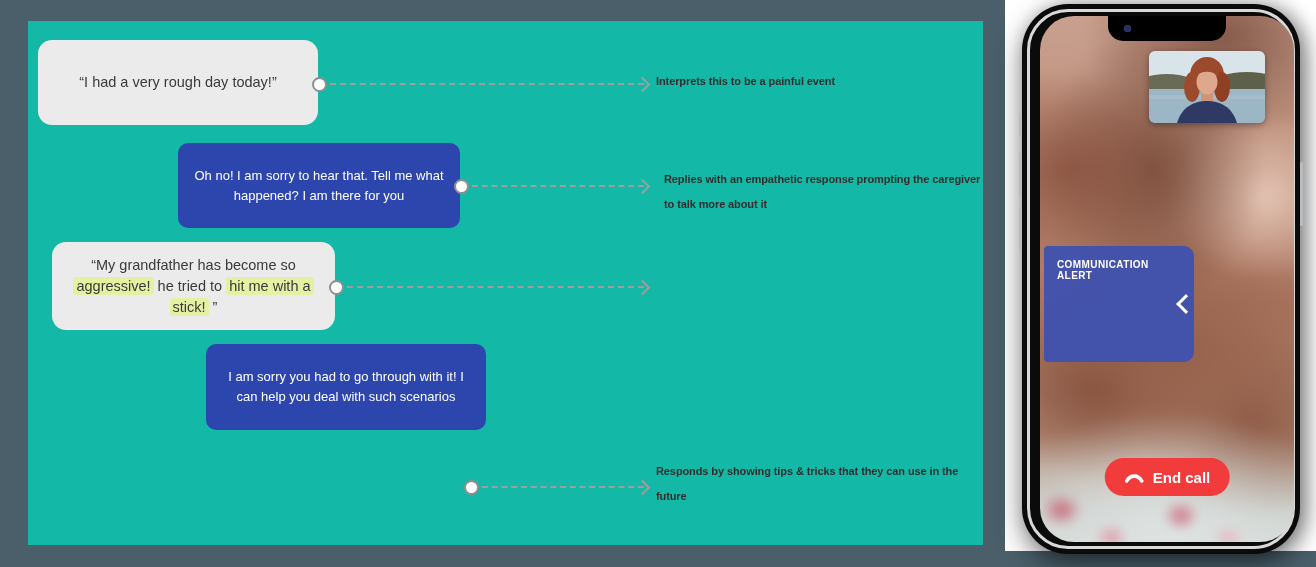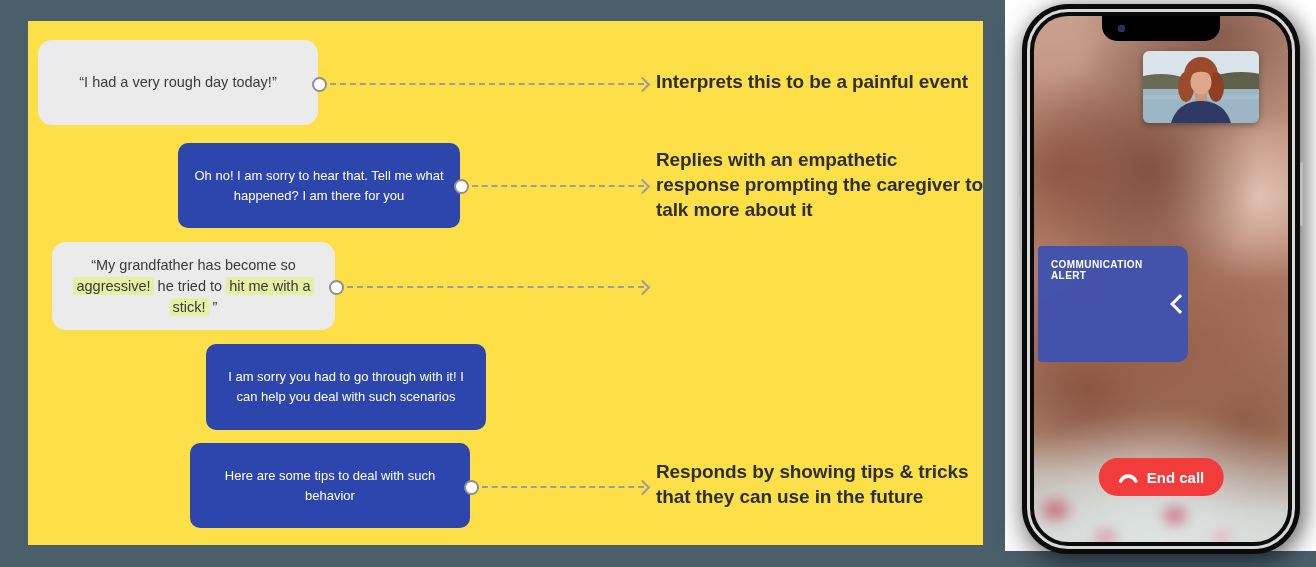--- a/index.html
+++ b/index.html
@@ -7,21 +7,21 @@
     --alert_blue:#3F51AE; --end_call_red:#F23B3B; --background_slate:#4A5F6A;
     --dash_gray:#9E9E9E; --annotation_text:#2E2E2E; --bubble_text_dark:#3A3A3A;
   }
   html,body{margin:0;padding:0;background:#fff;}
   .canvas{position:relative;width:1316px;height:567px;background:#fff;overflow:hidden;
           font-family:"Liberation Sans",sans-serif;}
   .bg-left{position:absolute;left:0;top:0;width:1005px;height:567px;background:var(--background_slate);}
   .bg-bottom-bar{position:absolute;left:1005px;top:551px;width:311px;height:16px;background:var(--background_slate);}
 
   
-  .panel{position:absolute;left:28px;top:21px;width:955px;height:524px;background:#fde047;}
+  .panel{position:absolute;left:28px;top:21px;width:955px;height:524px;background:#14b8a6;}
   .bubble{position:absolute;display:flex;align-items:center;justify-content:center;
           text-align:center;box-sizing:border-box;}
   .bubble.gray{background:var(--bubble_gray);border-radius:14px;color:var(--bubble_text_dark);
           font-size:14.5px;line-height:21px;padding:0 14px;}
   .bubble.blue{background:var(--bubble_blue);border-radius:10px;color:#fff;
           font-size:13px;line-height:20px;padding:8px 13px;}
   .b1{left:10px;top:19px;width:280px;height:85px;}
   .b2{left:150px;top:122px;width:282px;height:85px;}
   .b3{left:24px;top:221px;width:283px;height:88px;}
   .b4{left:178px;top:323px;width:280px;height:86px;}
@@ -34,38 +34,38 @@
       border:2.5px solid #8f8f8f;box-sizing:content-box;flex:none;}
   .connector .dash{flex:1;border-top:2.5px dashed var(--dash_gray);margin-left:3px;margin-right:-7px;}
   .connector .arrow{width:9px;height:9px;border-top:2.5px solid var(--dash_gray);
       border-right:2.5px solid var(--dash_gray);transform:rotate(45deg);flex:none;}
   .c1{left:284px;top:56px;width:336px;}
   .c2{left:426px;top:158px;width:194px;}
   .c3{left:301px;top:259px;width:319px;}
   .c5{left:436px;top:459px;width:184px;}
 
   .annotation{position:absolute;left:628px;width:328px;color:var(--annotation_text);
-      font-size:19px;font-weight:bold;line-height:25px;letter-spacing:-0.1px;}
+      font-size:11px;font-weight:bold;line-height:25px;letter-spacing:-0.1px;}
   .a1{top:48px;}
-  .a2{top:126px;}
+  .a2{top:146px;margin-left:8px;}
   .a3{top:230px;}
   .a5{top:438px;}
 
   
   .phone{position:absolute;left:1022px;top:4px;width:278px;height:550px;background:#0b0b0b;
       border-radius:46px;box-shadow:0 10px 28px rgba(0,0,0,.45), 6px 0 18px rgba(0,0,0,.30);}
   .phone::before{content:"";position:absolute;inset:5px;border:3px solid #d9d9d9;
       border-radius:41px;pointer-events:none;}
   .side-btn{position:absolute;background:#b9bdbf;border-radius:2px;}
   .sb-mute{left:-3px;top:110px;width:3px;height:22px;}
   .sb-vol1{left:-3px;top:148px;width:3px;height:44px;}
   .sb-vol2{left:-3px;top:202px;width:3px;height:44px;}
   .sb-power{right:-3px;top:158px;width:3px;height:64px;}
 
-  .screen{position:absolute;left:12px;top:12px;width:254px;height:526px;border-radius:34px;
+  .screen{position:absolute;left:18px;top:12px;width:254px;height:526px;border-radius:34px;
       overflow:hidden;background:#9a7push;}
   .call-bg{position:absolute;inset:-12px;filter:blur(5px);
     background:
       radial-gradient(30px 24px at 12% 92%, #c86878 0%, rgba(200,104,120,0) 70%),
       radial-gradient(24px 20px at 30% 97%, #e09aa8 0%, rgba(224,154,168,0) 70%),
       radial-gradient(26px 22px at 55% 93%, #cf7184 0%, rgba(207,113,132,0) 70%),
       radial-gradient(22px 18px at 72% 97%, #e8b6c0 0%, rgba(232,182,192,0) 70%),
       radial-gradient(240px 160px at 50% 97%, #dde3e2 0%, rgba(221,227,226,0) 80%),
       radial-gradient(200px 150px at 70% 6%, rgba(122,78,62,.85) 0%, rgba(122,78,62,0) 70%),
       radial-gradient(180px 140px at 15% 30%, rgba(138,83,64,.9) 0%, rgba(138,83,64,0) 70%),
@@ -134,23 +134,20 @@
     <div class="connector c3">
       <span class="dot"></span>
       <span class="dash"></span>
       <span class="arrow"></span>
     </div>
 
     <div class="bubble blue b4">
       <span>I am sorry you had to go through with it! I can help you deal with such scenarios</span>
     </div>
 
-    <div class="bubble blue b5">
-      <span>Here are some tips to deal with such behavior</span>
-    </div>
     <div class="connector c5">
       <span class="dot"></span>
       <span class="dash"></span>
       <span class="arrow"></span>
     </div>
     <div class="annotation a5">Responds by showing tips &amp; tricks that they can use in the future</div>
   </div>
 
   <div class="phone">
     <span class="side-btn sb-mute"></span>

